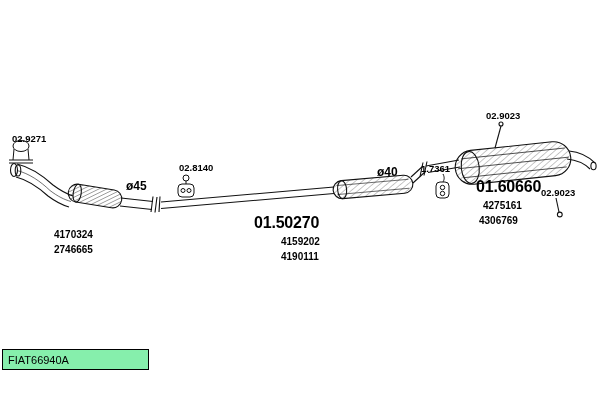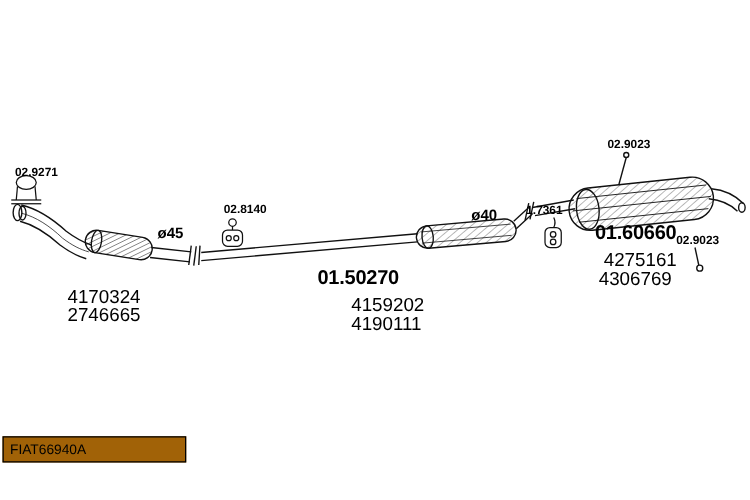--- a/index.html
+++ b/index.html
@@ -8,31 +8,31 @@
     background: #ffffff;
     font-family: "Liberation Sans", sans-serif;
     position: relative;
     overflow: hidden;
   }
   .stage { position: absolute; inset: 0; }
   svg.art { position: absolute; left: 0; top: 0; }
   .lbl { position: absolute; color: #000; white-space: nowrap; line-height: 1; }
   .code-sm { font-size: 9.5px; font-weight: 700; }
   .part-lg { font-size: 16px; font-weight: 700; letter-spacing: -0.2px; }
-  .oem { font-size: 15px; font-weight: 400; }
+  .oem { font-size: 10px; font-weight: 700; }
   .dia { font-size: 12px; font-weight: 700; }
   .code-box {
     position: absolute; left: 2px; top: 349px;
     width: 147px; height: 21px;
     border: 1.4px solid #000;
     box-sizing: border-box;
     display: flex; align-items: center;
     padding-left: 5px;
     font-size: 11px; color: #000;
-    background: #a16207;
+    background: #86efac;
   }
 </style>
 </head>
 <body>
 
 <div class="stage">
 
   <svg class="art" width="600" height="400" viewBox="0 0 600 400">
     <defs>
       <pattern id="hatchDense" patternUnits="userSpaceOnUse" width="3.5" height="3.5" patternTransform="rotate(55)">

